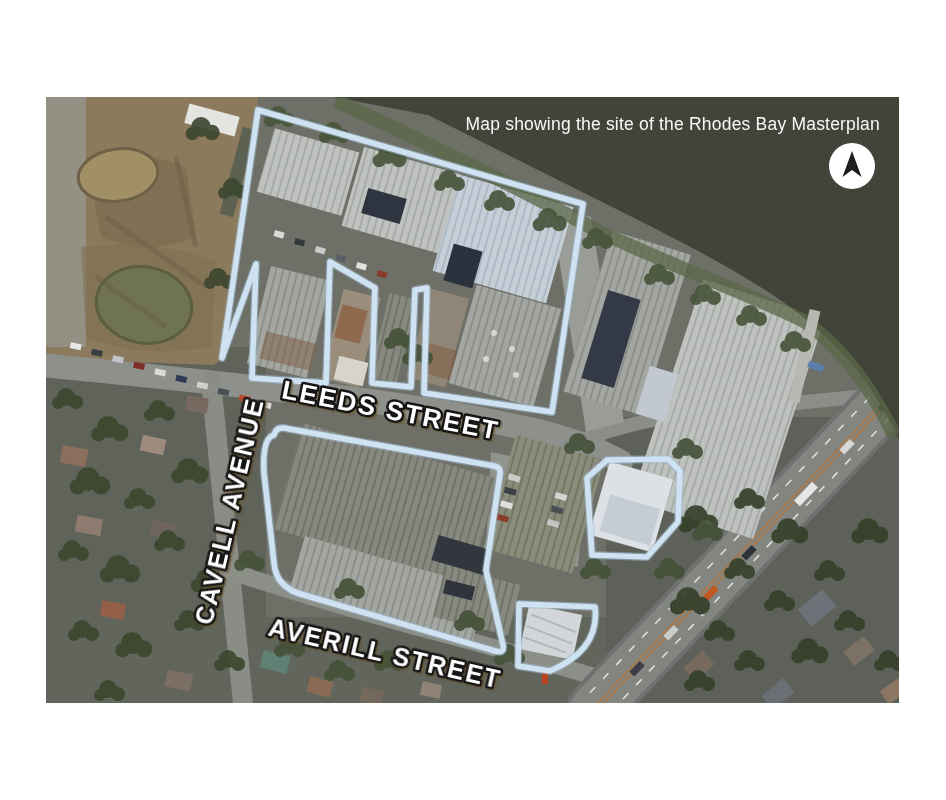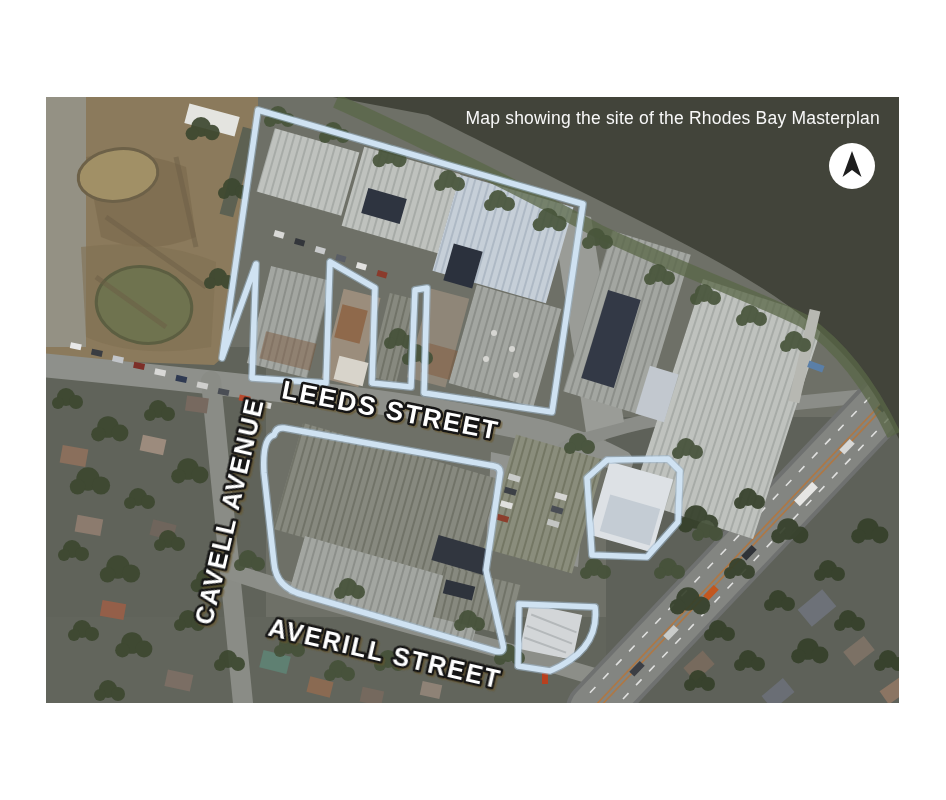--- a/index.html
+++ b/index.html
@@ -1,19 +1,19 @@
 <!DOCTYPE html>
 <html><head>
 <meta charset="utf-8">
 <style>
   html,body{margin:0;padding:0;}
   body{width:946px;height:800px;background:#ffffff;font-family:"Liberation Sans",sans-serif;position:relative;overflow:hidden;}
   .map-frame{position:absolute;left:46px;top:97px;width:853px;height:606px;background:#70726a;overflow:hidden;}
   .map-frame svg{display:block;}
-  .caption{position:absolute;top:11px;right:19px;font-size:17.5px;letter-spacing:.2px;color:#f8f8f8;}
+  .caption{position:absolute;top:17px;right:19px;font-size:17.5px;letter-spacing:.2px;color:#f8f8f8;}
   .north-badge{position:absolute;left:783px;top:46px;width:46px;height:46px;background:#ffffff;border-radius:50%;display:flex;align-items:center;justify-content:center;}
   .street-label{fill:#ffffff;stroke:#161616;stroke-width:5px;paint-order:stroke;stroke-linejoin:round;
     font-family:"Liberation Sans",sans-serif;font-weight:bold;letter-spacing:2px;text-anchor:middle;}
 </style>
 </head>
 <body>
 
 <div class="map-frame">
 <svg width="853" height="606" viewBox="0 0 853 606">
   <defs>

